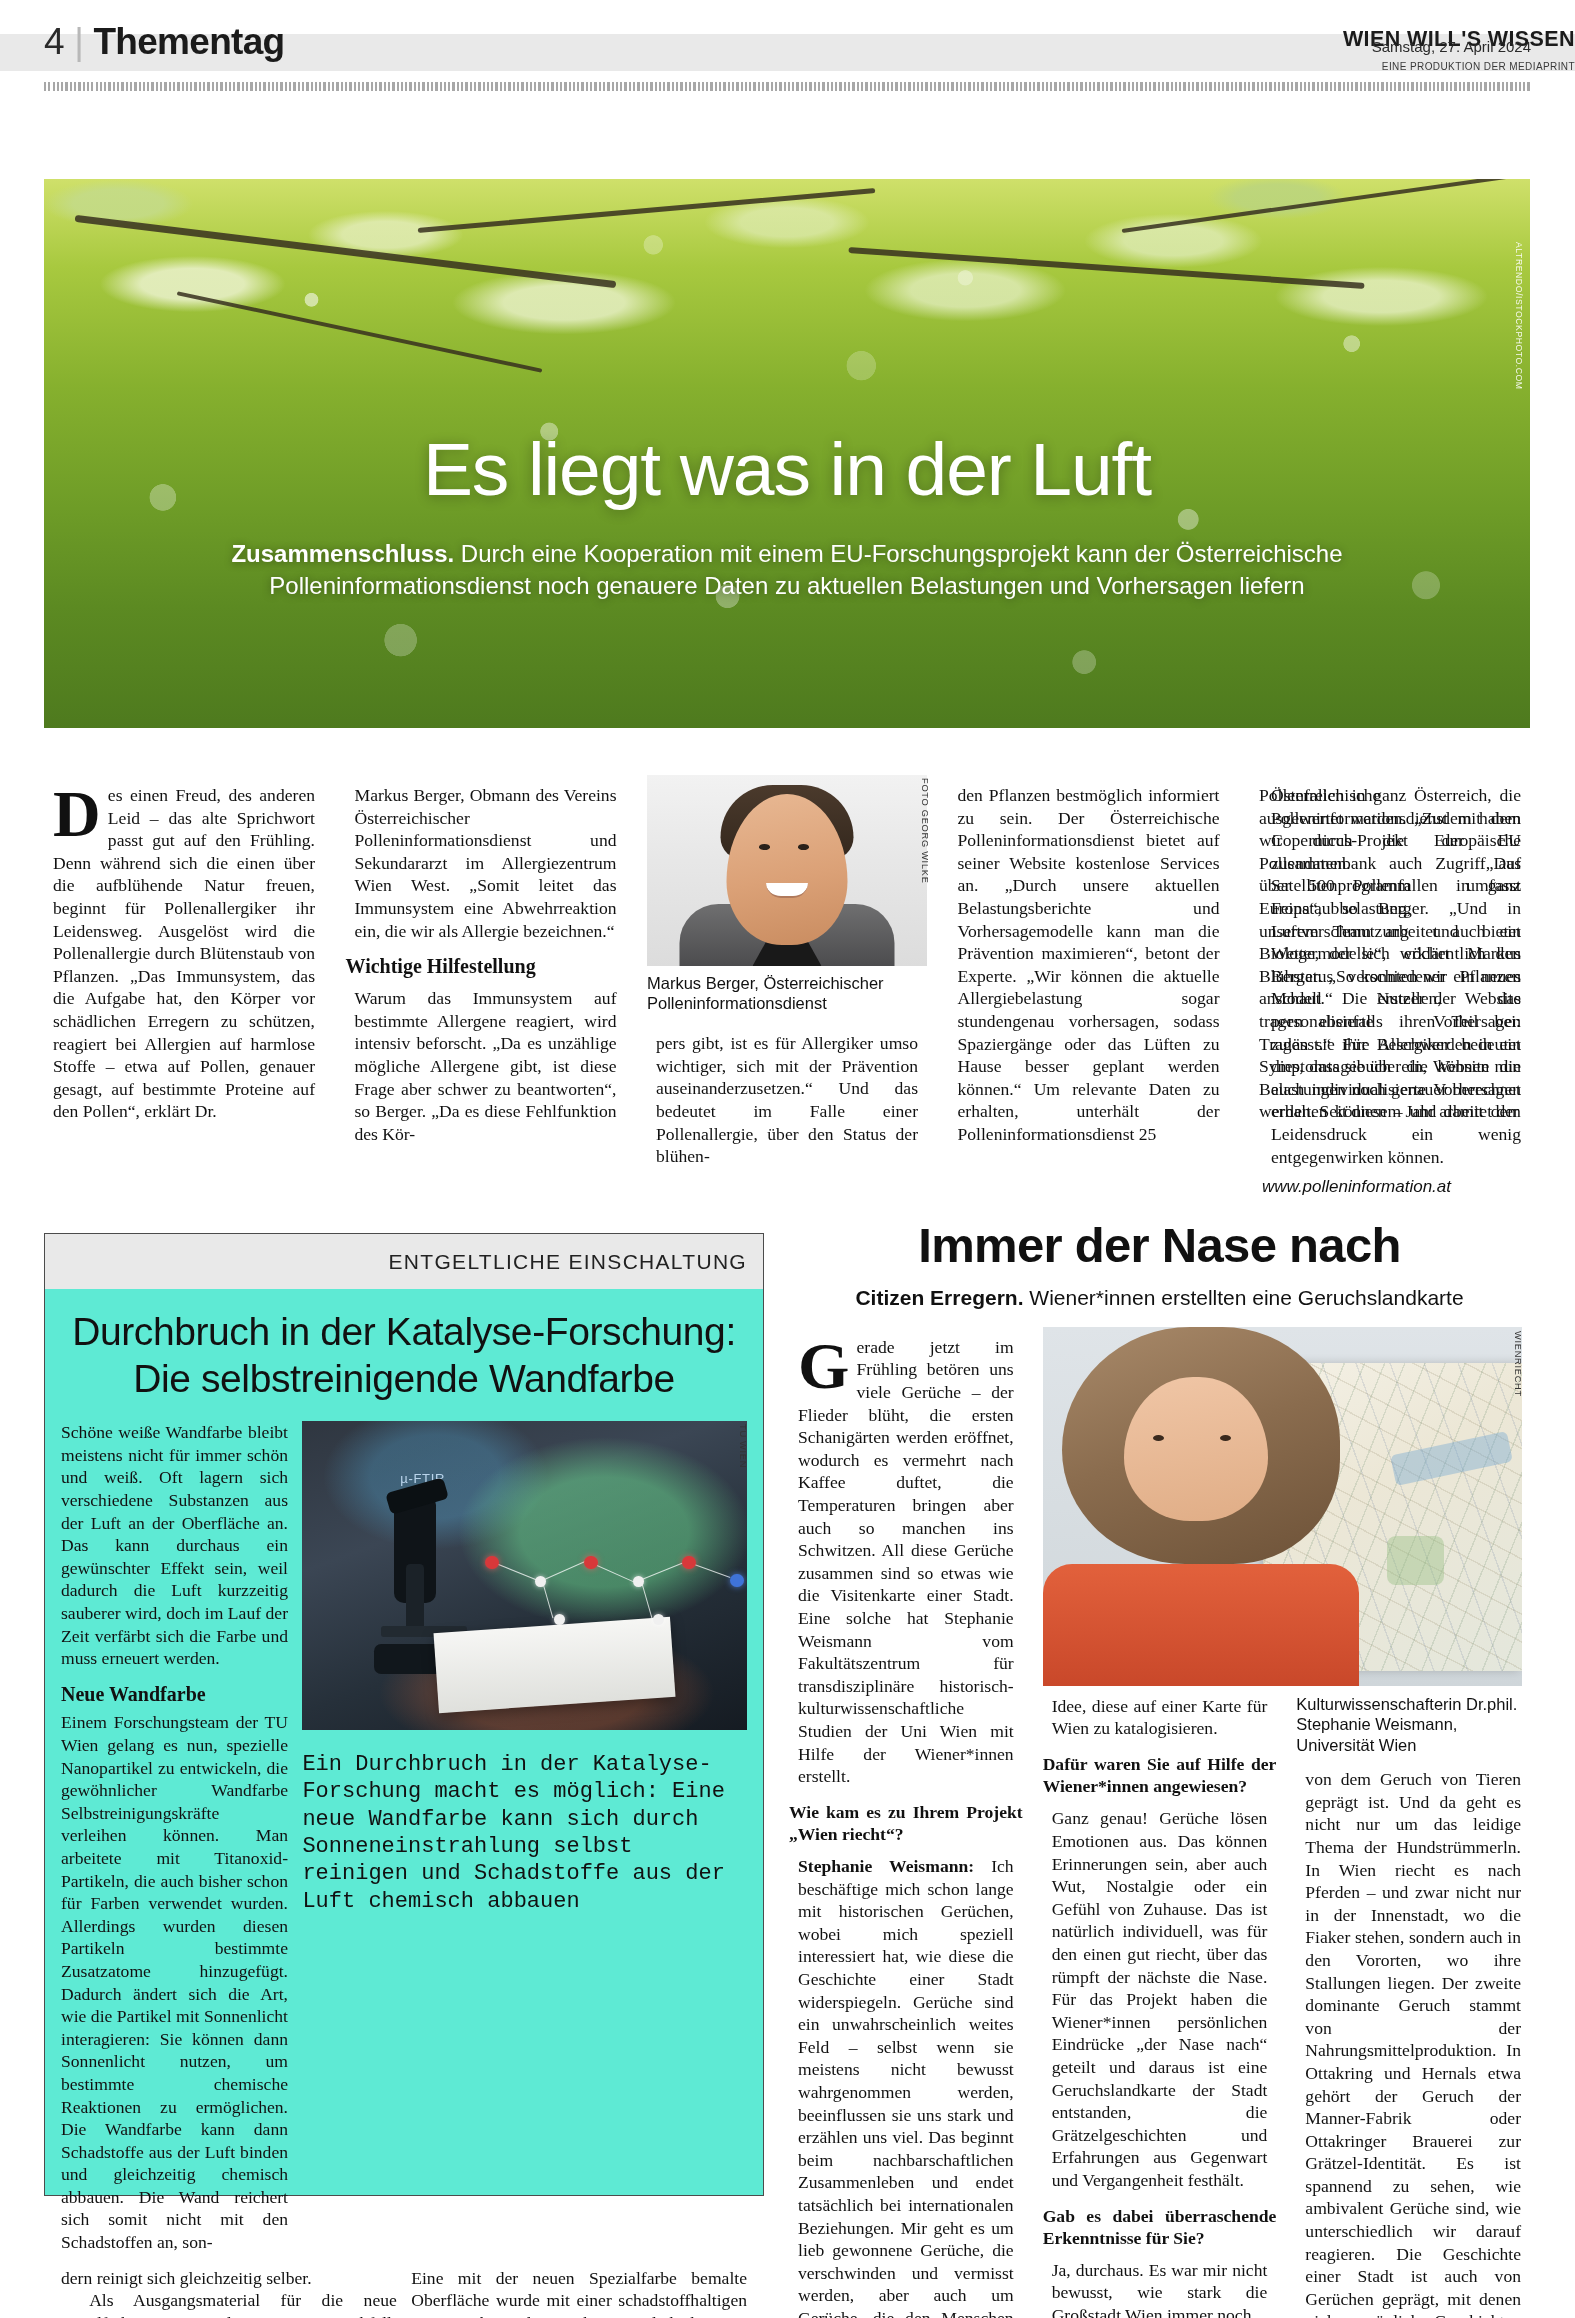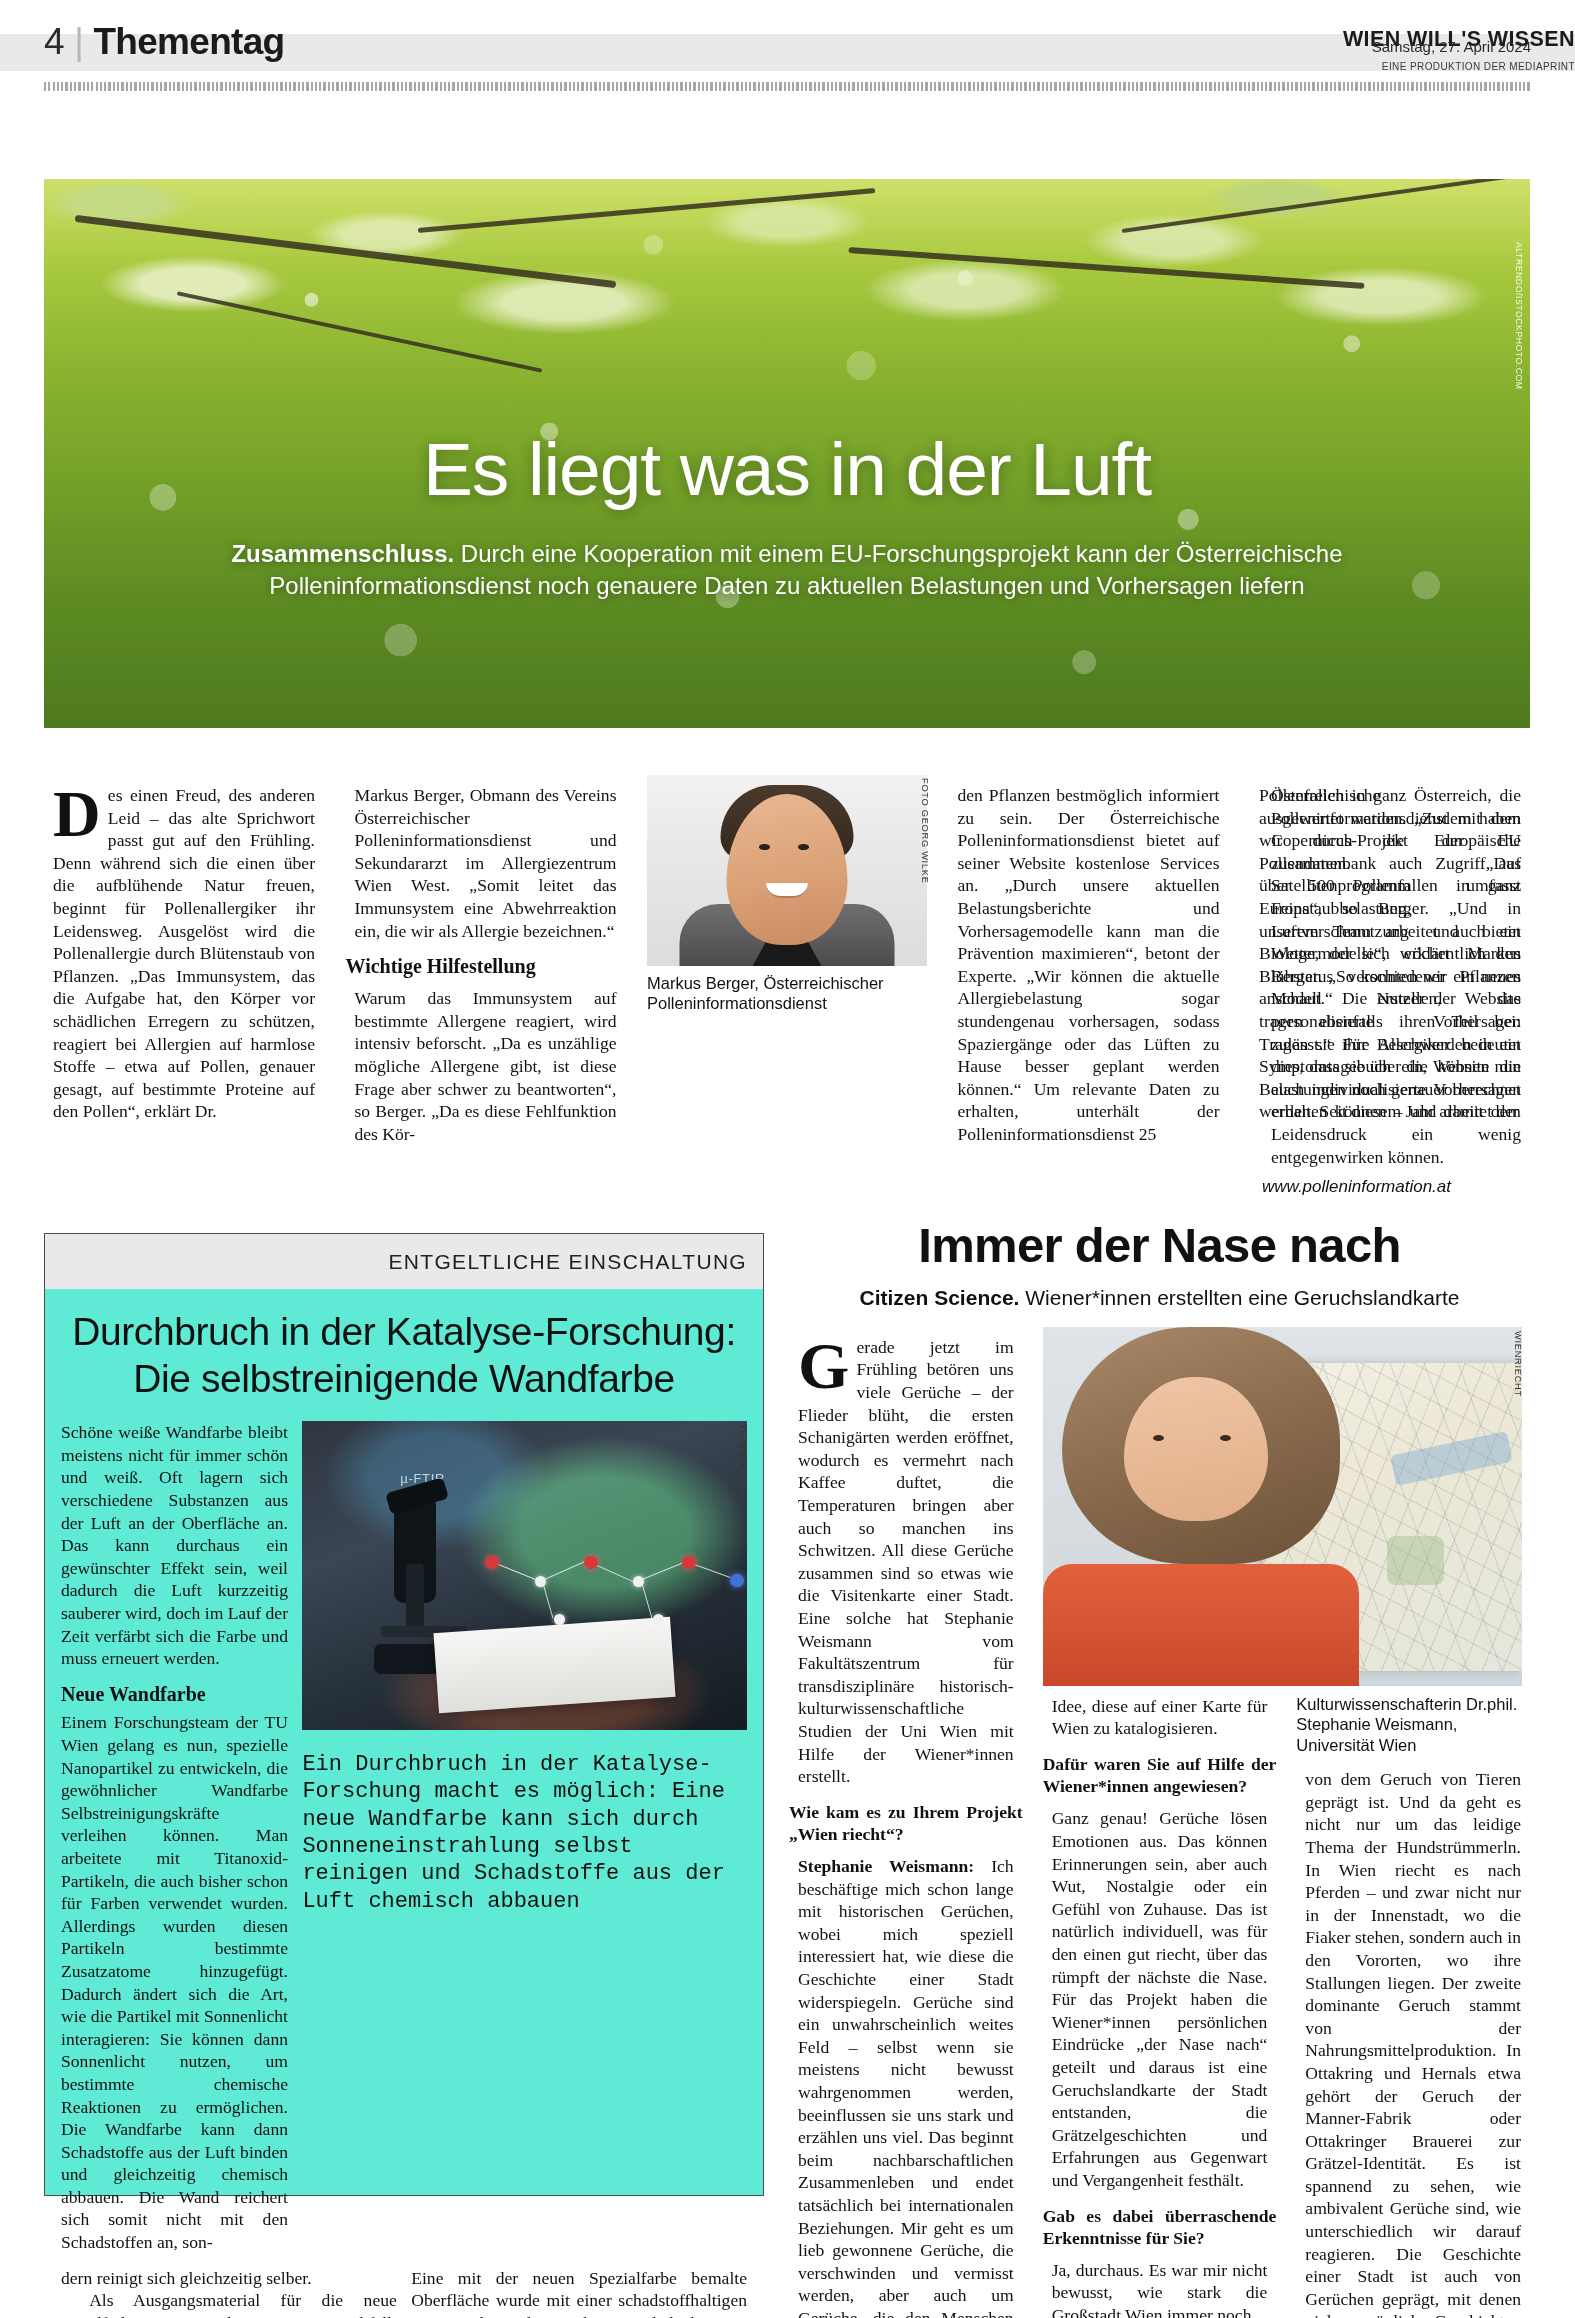--- a/index.html
+++ b/index.html
@@ -360,20 +360,21 @@
           <div class="p-shirt"></div>
           <div class="p-hair"></div>
           <div class="p-face"></div>
           <div class="p-eye" style="left:40%;"></div>
           <div class="p-eye" style="left:54%;"></div>
           <div class="p-smile"></div>
         </div>
         <div class="photo-credit-v">FOTO GEORG WILKE</div>
       </div>
       <div class="caption">Markus Berger, Österreichischer Polleninformationsdienst</div>
+      <p class="body-txt">pers gibt, ist es für Allergiker umso wichtiger, sich mit der Prävention auseinanderzusetzen.“ Und das bedeutet im Falle einer Pollenallergie, über den Status der blühen-</p>
     </div>
 
     <div class="col">
       <p class="body-txt">den Pflanzen bestmöglich informiert zu sein. Der Österreichische Polleninformationsdienst bietet auf seiner Website kostenlose Services an. „Durch unsere aktuellen Belastungsberichte und Vorhersagemodelle kann man die Prävention maximieren“, betont der Experte. „Wir können die aktuelle Allergiebelastung sogar stundengenau vorhersagen, sodass Spaziergänge oder das Lüften zu Hause besser geplant werden können.“ Um relevante Daten zu erhalten, unterhält der Polleninformationsdienst 25</p>
     </div>
 
     <div class="col">
       <p class="body-txt">Pollenfallen in ganz Österreich, die ausgewertet werden. „Zudem haben wir durch die Europäische Pollendatenbank auch Zugriff auf über 500 Pollenfallen in ganz Europa“, so Berger. „Und in unserem Team arbeitet auch ein Biologe, der sich wöchentlich den Blühstatus verschiedener Pflanzen anschaut.“ Die Nutzer der Website tragen ebenfalls ihren Teil bei: Tragen sie ihre Beschwerden in ein Symptomtagebuch ein, können die Belastungen noch genauer berechnet werden. Seit diesem Jahr arbeitet der</p>
     </div>
   </div>
@@ -437,21 +438,21 @@
       </div>
       <div class="bcol">
         <p class="ad-body">Eine mit der neuen Spezialfarbe bemalte Oberfläche wurde mit einer schadstoffhaltigen Lösung überspült. Durch Sonnenlicht konnten anschließend 96% der Schadstoffe abgebaut werden.</p>
 
       </div>
     </div>
   </div>
 
   <div class="rightart">
     <h2 class="ra-title">Immer der Nase nach</h2>
-    <div class="ra-sub"><b>Citizen Science.</b><span> Wiener*innen erstellten eine Geruchslandkarte</span></div>
+    <div class="ra-sub"><b>Citizen Erregern.</b><span> Wiener*innen erstellten eine Geruchslandkarte</span></div>
 
     <div class="ra-cols">
 
       <div>
         <p class="body-txt dropcap">Gerade jetzt im Frühling betören uns viele Gerüche – der Flieder blüht, die ersten Schanigärten werden eröffnet, wodurch es vermehrt nach Kaffee duftet, die Temperaturen bringen aber auch so manchen ins Schwitzen. All diese Gerüche zusammen sind so etwas wie die Visitenkarte einer Stadt. Eine solche hat Stephanie Weismann vom Fakultätszentrum für transdisziplinäre historisch-kulturwissenschaftliche Studien der Uni Wien mit Hilfe der Wiener*innen erstellt.</p>
         <p class="ra-qa-q">Wie kam es zu Ihrem Projekt „Wien riecht“?</p>
         <p class="body-txt"><b>Stephanie Weismann:</b><span> Ich beschäftige mich schon lange mit historischen Gerüchen, wobei mich speziell interessiert hat, wie diese die Geschichte einer Stadt widerspiegeln. Gerüche sind ein unwahrscheinlich weites Feld – selbst wenn sie meistens nicht bewusst wahrgenommen werden, beeinflussen sie uns stark und erzählen uns viel. Das beginnt beim nachbarschaftlichen Zusammenleben und endet tatsächlich bei internationalen Beziehungen. Mir geht es um lieb gewonnene Gerüche, die verschwinden und vermisst werden, aber auch um Gerüche, die den Menschen im wahrsten Sinn des Wortes zu stinken beginnen. So kam ich auf die</span></p>
       </div>
 
       <div>

